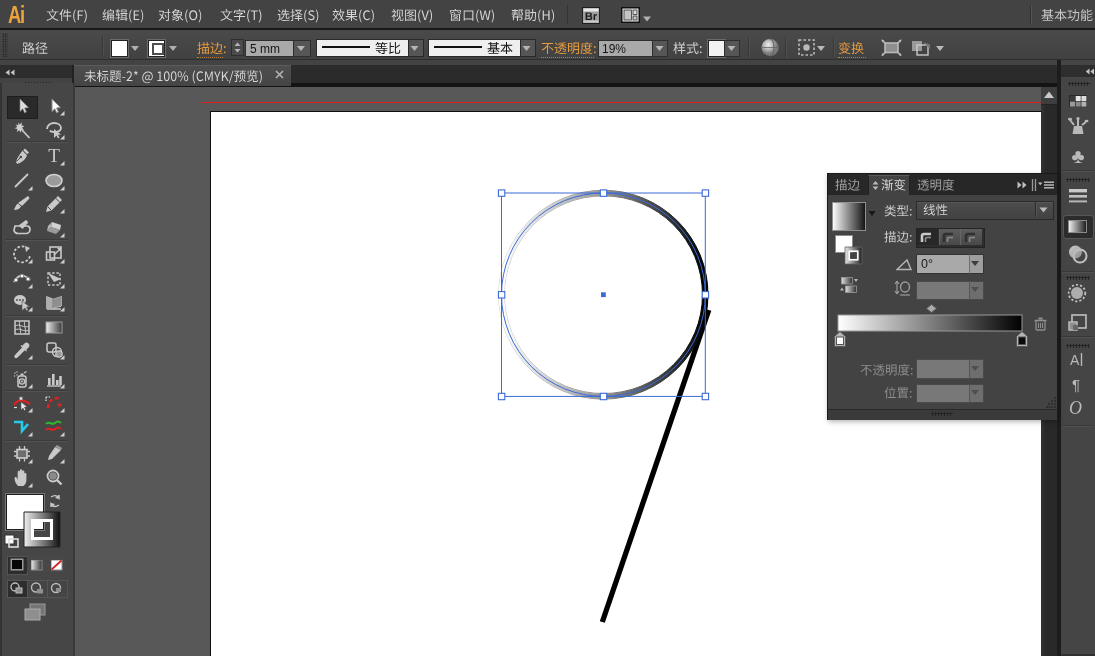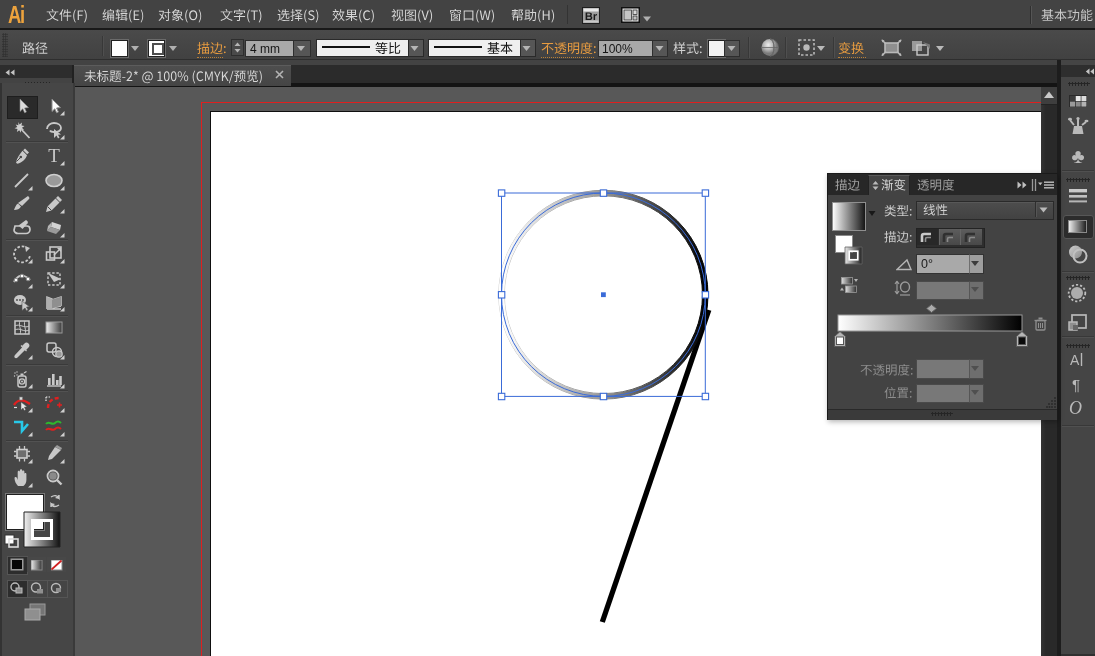--- a/index.html
+++ b/index.html
@@ -111,21 +111,21 @@
   </div>
 <div class="ab" style="left:196.5px;top:55.5px;width:26.0px;height:1.0px;border-bottom:1px dotted #b97f35"></div>
 <div class="ab" style="left:231.0px;top:39.0px;">
     <svg width="13" height="17" viewBox="0 0 13 17">
       <rect x="0.5" y="0.5" width="12" height="16" fill="#4a4a4a" stroke="#2e2e2e"></rect>
       <path d="M6.5,3.5 l3,3.5 -6,0 z" fill="#b5b5b5"></path>
       <path d="M6.5,13.5 l3,-3.5 -6,0 z" fill="#b5b5b5"></path>
     </svg>
   </div>
 <div class="ab" style="left:245.0px;top:39.5px;width:47.0px;height:15.5px;background:#a9a9a9;border:1px solid #2e2e2e"></div>
-<div class="ab" style="left:250px;top:41.5px;font:12px 'Liberation Sans';color:#161616">4 mm</div>
+<div class="ab" style="left:250px;top:41.5px;font:12px 'Liberation Sans';color:#161616">5 mm</div>
 <div class="ab" style="left:293.0px;top:39.5px;width:16.0px;height:15.5px;background:#565656;border:1px solid #2e2e2e"></div>
 <div class="ab" style="left:294.0px;top:42.0px;">
     <svg width="14" height="12" viewBox="0 0 14 12">
       <path d="M3,4 l8,0 -4,5 z" fill="#b5b5b5"></path>
     </svg>
   </div>
 <div class="ab" style="left:315.5px;top:39.0px;width:91.0px;height:15.5px;background:#efefef;border:1px solid #2a2a2a"></div>
 <div class="ab" style="left:322.0px;top:46.0px;width:48.0px;height:2.0px;background:#111"></div>
 <div class="ab" style="left:375.0px;top:40.7px;">
     <svg width="28" height="16">
@@ -151,21 +151,21 @@
       <path d="M2.5,4 l8,0 -4,5 z" fill="#b5b5b5"></path>
     </svg>
   </div>
 <div class="ab" style="left:541.0px;top:41.3px;">
     <svg width="58" height="16">
       <path transform="translate(0,12.0)" d="M7.3 -6.2C8.8 -5.2 10.8 -3.6 11.7 -2.6L12.5 -3.4C11.5 -4.4 9.5 -5.8 8.0 -6.8ZM0.9 -10.0V-9.0H6.7C5.4 -6.8 3.2 -4.6 0.6 -3.3C0.8 -3.1 1.1 -2.7 1.2 -2.5C3.0 -3.4 4.7 -4.7 6.0 -6.3V1.0H7.0V-7.6C7.4 -8.0 7.7 -8.5 7.9 -9.0H12.1V-10.0Z M13.8 -9.9C14.5 -9.3 15.4 -8.4 15.8 -7.8L16.6 -8.4C16.2 -9.0 15.3 -9.9 14.5 -10.5ZM24.1 -10.7C22.6 -10.4 19.7 -10.1 17.4 -10.0C17.5 -9.9 17.6 -9.5 17.6 -9.3C18.6 -9.4 19.7 -9.4 20.7 -9.5V-8.5H17.1V-7.7H20.1C19.2 -6.8 17.9 -6.0 16.7 -5.6C16.9 -5.4 17.1 -5.1 17.3 -4.9C18.5 -5.4 19.8 -6.3 20.7 -7.3V-5.6H21.6V-7.3C22.5 -6.3 23.8 -5.4 25.0 -5.0C25.1 -5.2 25.4 -5.5 25.6 -5.7C24.4 -6.0 23.0 -6.9 22.2 -7.7H25.4V-8.5H21.6V-9.6C22.8 -9.7 23.9 -9.9 24.7 -10.0ZM18.1 -5.2V-4.5H19.6C19.4 -3.1 18.8 -2.1 17.0 -1.5C17.2 -1.3 17.5 -1.0 17.6 -0.8C19.6 -1.5 20.3 -2.7 20.5 -4.5H22.1C22.0 -4.1 21.9 -3.6 21.8 -3.3H24.0C23.9 -2.3 23.7 -1.9 23.6 -1.8C23.5 -1.7 23.4 -1.7 23.1 -1.7C22.9 -1.7 22.3 -1.7 21.7 -1.7C21.8 -1.5 21.9 -1.2 21.9 -1.0C22.6 -0.9 23.2 -0.9 23.5 -0.9C23.9 -0.9 24.1 -1.0 24.3 -1.2C24.6 -1.5 24.8 -2.2 24.9 -3.7C24.9 -3.8 24.9 -4.0 24.9 -4.0H22.8L23.1 -5.2ZM16.3 -5.9H13.7V-5.0H15.3V-1.1C14.8 -0.8 14.2 -0.4 13.6 0.2L14.2 1.0C15.0 0.2 15.7 -0.4 16.2 -0.4C16.4 -0.4 16.8 -0.1 17.4 0.2C18.2 0.8 19.3 0.9 20.8 0.9C22.1 0.9 24.3 0.8 25.3 0.8C25.3 0.5 25.5 -0.0 25.6 -0.3C24.3 -0.1 22.3 -0.0 20.8 -0.0C19.4 -0.0 18.3 -0.1 17.5 -0.6C16.9 -1.0 16.6 -1.3 16.3 -1.3Z M30.4 -5.9V-3.3H28.0V-5.9ZM30.4 -6.7H28.0V-9.2H30.4ZM27.0 -10.1V-1.1H28.0V-2.4H31.3V-10.1ZM37.1 -9.5V-7.2H33.5V-9.5ZM32.5 -10.4V-5.7C32.5 -3.7 32.3 -1.2 30.1 0.5C30.3 0.6 30.7 0.9 30.8 1.1C32.3 -0.0 33.0 -1.6 33.3 -3.1H37.1V-0.2C37.1 -0.0 37.0 0.1 36.8 0.1C36.6 0.1 35.7 0.1 34.9 0.1C35.0 0.3 35.2 0.7 35.2 1.0C36.4 1.0 37.1 1.0 37.5 0.8C37.9 0.7 38.1 0.4 38.1 -0.2V-10.4ZM37.1 -6.3V-4.0H33.4C33.4 -4.6 33.5 -5.2 33.5 -5.7V-6.3Z M44.0 -8.4V-7.2H41.9V-6.4H44.0V-4.3H49.1V-6.4H51.2V-7.2H49.1V-8.4H48.1V-7.2H45.0V-8.4ZM48.1 -6.4V-5.1H45.0V-6.4ZM48.8 -2.6C48.3 -2.0 47.5 -1.4 46.5 -1.0C45.6 -1.4 44.9 -2.0 44.3 -2.6ZM42.1 -3.4V-2.6H43.8L43.4 -2.5C43.9 -1.7 44.6 -1.1 45.5 -0.6C44.2 -0.2 42.9 0.0 41.5 0.1C41.6 0.4 41.8 0.7 41.9 1.0C43.5 0.8 45.1 0.5 46.5 -0.1C47.8 0.5 49.3 0.8 50.9 1.0C51.1 0.8 51.3 0.4 51.5 0.2C50.1 0.1 48.7 -0.2 47.6 -0.6C48.7 -1.2 49.7 -2.0 50.3 -3.2L49.7 -3.5L49.5 -3.4ZM45.1 -10.8C45.3 -10.4 45.5 -10.0 45.7 -9.6H40.6V-6.1C40.6 -4.1 40.5 -1.4 39.5 0.6C39.7 0.7 40.2 0.9 40.4 1.0C41.4 -1.0 41.6 -4.0 41.6 -6.1V-8.7H51.3V-9.6H46.8C46.6 -10.0 46.4 -10.6 46.1 -11.0Z M53.8 -5.1C54.3 -5.1 54.7 -5.4 54.7 -6.0C54.7 -6.5 54.3 -6.9 53.8 -6.9C53.3 -6.9 52.9 -6.5 52.9 -6.0C52.9 -5.4 53.3 -5.1 53.8 -5.1ZM53.8 0.2C54.3 0.2 54.7 -0.2 54.7 -0.7C54.7 -1.3 54.3 -1.6 53.8 -1.6C53.3 -1.6 52.9 -1.3 52.9 -0.7C52.9 -0.2 53.3 0.2 53.8 0.2Z" fill="#e89c40"></path>
     </svg>
   </div>
 <div class="ab" style="left:541.0px;top:55.5px;width:53.0px;height:1.0px;border-bottom:1px dotted #b97f35"></div>
 <div class="ab" style="left:598.0px;top:39.5px;width:53.0px;height:15.5px;background:#a9a9a9;border:1px solid #2e2e2e"></div>
-<div class="ab" style="left:602px;top:41.5px;font:12px 'Liberation Sans';color:#161616">100%</div>
+<div class="ab" style="left:602px;top:41.5px;font:12px 'Liberation Sans';color:#161616">19%</div>
 <div class="ab" style="left:652.0px;top:39.5px;width:14.0px;height:15.5px;background:#565656;border:1px solid #2e2e2e"></div>
 <div class="ab" style="left:653.0px;top:42.0px;">
     <svg width="13" height="12" viewBox="0 0 13 12">
       <path d="M2.5,4 l8,0 -4,5 z" fill="#b5b5b5"></path>
     </svg>
   </div>
 <div class="ab" style="left:672.5px;top:41.3px;">
     <svg width="32" height="16">
       <path transform="translate(0,12.0)" d="M5.7 -10.5C6.2 -9.9 6.6 -9.0 6.8 -8.4L7.7 -8.8C7.5 -9.4 7.0 -10.2 6.6 -10.9ZM10.7 -11.0C10.4 -10.2 9.9 -9.2 9.5 -8.4H5.2V-7.5H8.1V-5.7H5.6V-4.8H8.1V-3.0H4.7V-2.1H8.1V1.0H9.1V-2.1H12.3V-3.0H9.1V-4.8H11.6V-5.7H9.1V-7.5H12.1V-8.4H10.5C10.9 -9.1 11.3 -9.9 11.7 -10.6ZM2.4 -10.9V-8.4H0.7V-7.5H2.4C2.0 -5.7 1.2 -3.7 0.4 -2.6C0.6 -2.3 0.8 -1.9 0.9 -1.6C1.5 -2.4 2.0 -3.7 2.4 -5.0V1.0H3.3V-5.7C3.7 -5.1 4.1 -4.3 4.2 -3.9L4.8 -4.6C4.6 -5.0 3.7 -6.5 3.3 -6.9V-7.5H4.7V-8.4H3.3V-10.9Z M22.2 -10.3C22.9 -9.8 23.7 -9.1 24.1 -8.6L24.8 -9.3C24.4 -9.7 23.5 -10.4 22.9 -10.8ZM20.3 -10.9C20.3 -10.1 20.4 -9.3 20.4 -8.5H13.7V-7.5H20.5C20.8 -2.7 21.9 1.1 24.0 1.1C25.0 1.1 25.4 0.4 25.6 -1.9C25.3 -2.0 24.9 -2.2 24.7 -2.4C24.6 -0.7 24.5 0.1 24.1 0.1C22.8 0.1 21.8 -3.1 21.5 -7.5H25.3V-8.5H21.4C21.4 -9.3 21.4 -10.0 21.4 -10.9ZM13.8 -0.3 14.1 0.7C15.7 0.3 18.1 -0.3 20.3 -0.8L20.3 -1.7L17.5 -1.1V-4.7H19.9V-5.6H14.2V-4.7H16.5V-0.9Z M27.8 -5.1C28.3 -5.1 28.7 -5.4 28.7 -6.0C28.7 -6.5 28.3 -6.9 27.8 -6.9C27.3 -6.9 26.9 -6.5 26.9 -6.0C26.9 -5.4 27.3 -5.1 27.8 -5.1ZM27.8 0.2C28.3 0.2 28.7 -0.2 28.7 -0.7C28.7 -1.3 28.3 -1.6 27.8 -1.6C27.3 -1.6 26.9 -1.3 26.9 -0.7C26.9 -0.2 27.3 0.2 27.8 0.2Z" fill="#d2d2d2"></path>
     </svg>

